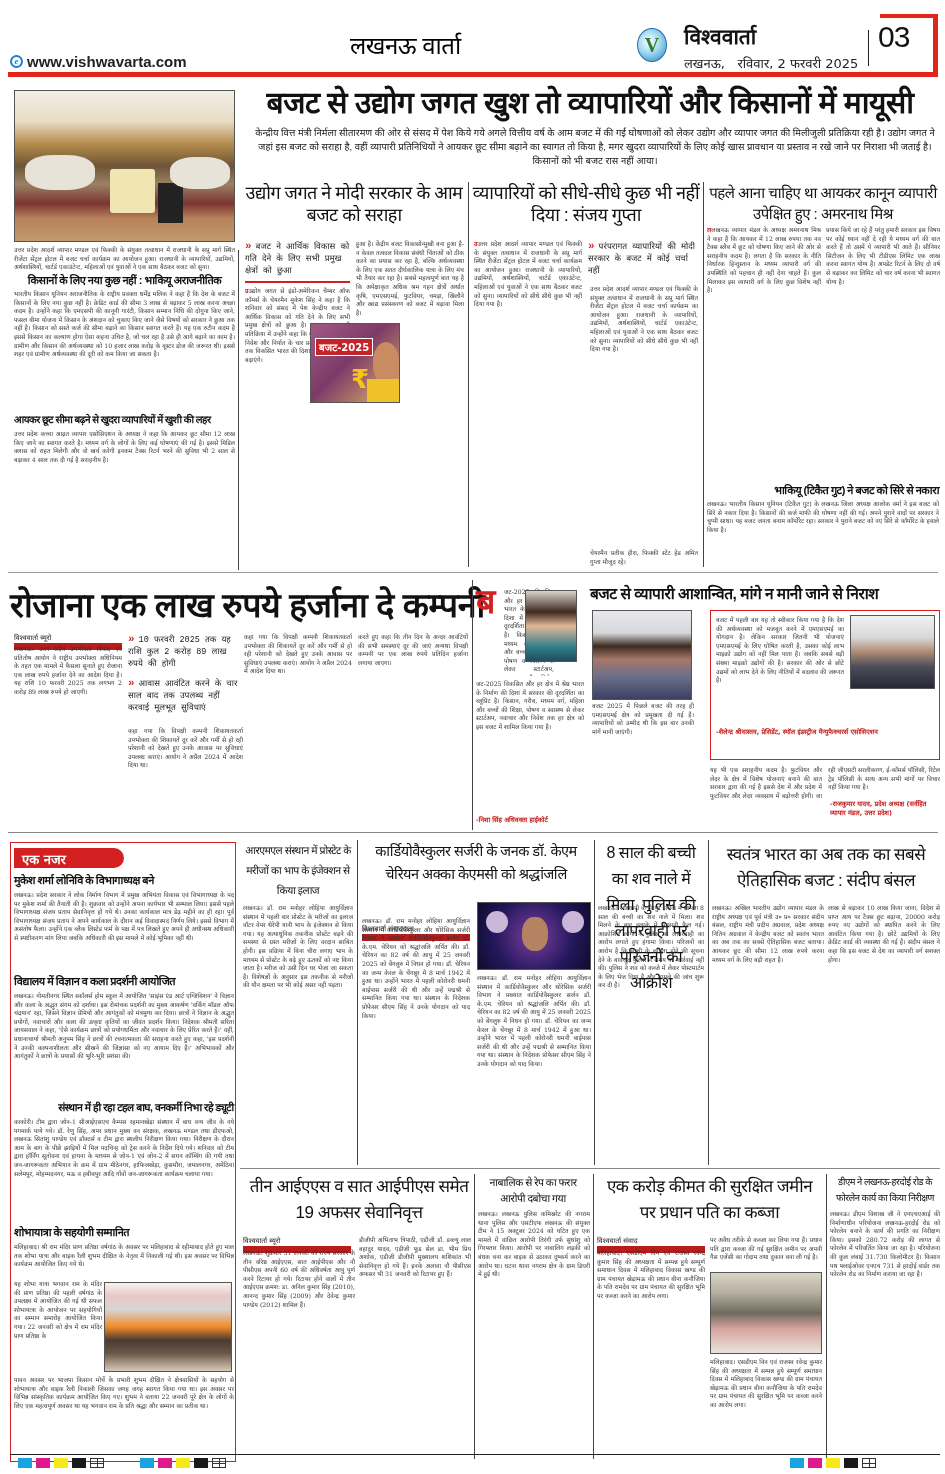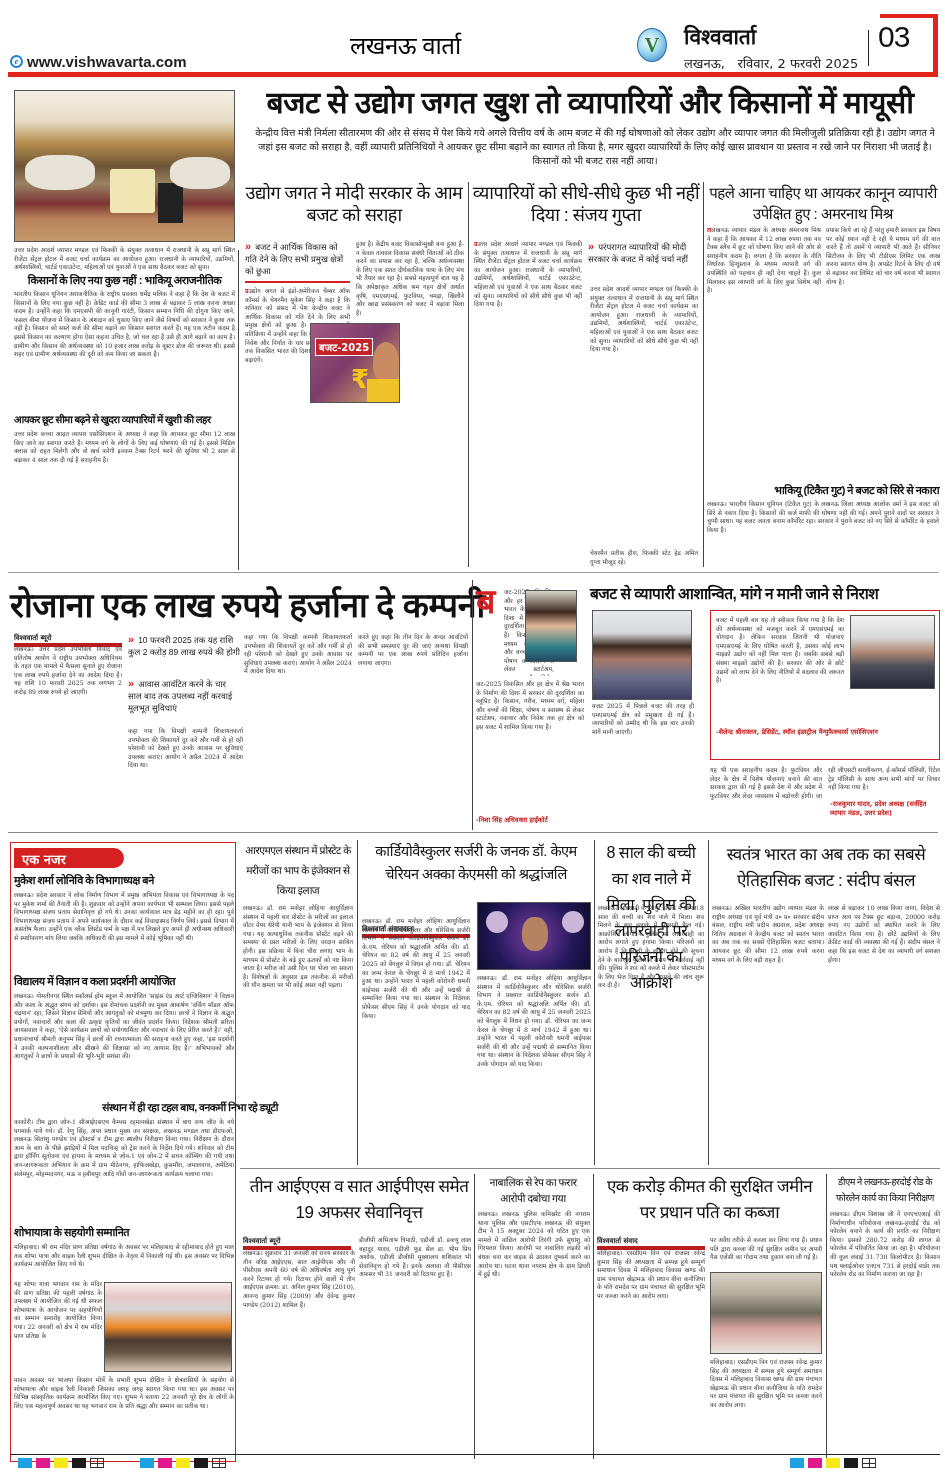--- a/index.html
+++ b/index.html
@@ -3,22 +3,22 @@
 <meta charset="utf-8">
 <style>
 *{box-sizing:border-box;margin:0;padding:0}
 html,body{width:945px;height:1474px;background:#fff;overflow:hidden}
 body{font-family:"DejaVu Sans","Liberation Sans",sans-serif;color:#1a1a1a;position:relative}
 .abs{position:absolute}
 .body-text{font-size:6.2px;line-height:8.6px;color:#333;text-align:justify;overflow:hidden;font-family:"DejaVu Serif",serif}
 .hl{font-family:"Liberation Sans","DejaVu Sans",sans-serif;color:#111;line-height:1.15;text-align:center;letter-spacing:-0.5px}
 .vrule{position:absolute;width:1px;background:#444}
 .hrule{position:absolute;height:1px;background:#444}
-.byline{font-size:7px;font-weight:bold;color:#222;border-bottom:4px solid #b91c1c;padding-bottom:1px;font-family:"DejaVu Sans",sans-serif}
-.sub{font-size:8.5px;line-height:12px;color:#222;font-family:Liberation Sans, sans-serif}
+.byline{font-size:7px;font-weight:normal;color:#222;border-bottom:7px solid #b91c1c;padding-bottom:1px;font-family:"DejaVu Sans",sans-serif}
+.sub{font-size:8.5px;line-height:12px;color:#222;font-family:Liberation Mono, monospace}
 .chev{color:#d42020;font-weight:bold;margin-right:4px;font-size:11px}
 .photo{position:absolute;overflow:hidden;border:1px solid #555}
 .dropcap{color:#d42020;font-weight:bold}
 .box-red{position:absolute;border:1.5px solid #d42020}
 .swatch{position:absolute;height:10px;top:1458px}
 </style>
 </head>
 <body>
 
 <div class="abs" style="left:0;top:0;width:945px;height:80px">
@@ -120,21 +120,21 @@
 <div class="abs" style="left:830px;top:800px;width:112px;font-size:6.5px;color:#c41a1a;font-weight:bold;line-height:9px">-राजकुमार यादव, प्रदेश अध्यक्ष (सर्वहित व्यापार मंडल, उत्तर प्रदेश)</div>
 
 <div class="hrule" style="left:8px;top:832px;width:930px;background:#888"></div>
 
 <div class="box-red" style="left:10px;top:842px;width:226px;height:620px"></div>
 <div class="abs" style="left:14px;top:848px;width:110px;height:20px;background:#d42020;color:#fff;font-size:13px;font-weight:bold;padding:2px 8px;border-radius:0 10px 10px 0">एक नजर</div>
 <div class="abs hl" style="left:14px;top:874px;width:220px;font-size:11px;font-weight:bold;text-align:left;white-space:nowrap">मुकेश शर्मा लोनिवि के विभागाध्यक्ष बने</div>
 <div class="abs body-text" style="left:14px;top:891px;width:220px;height:80px">लखनऊ। प्रदेश सरकार ने लोक निर्माण विभाग में प्रमुख अभियंता विकास एवं विभागाध्यक्ष के पद पर मुकेश शर्मा की तैनाती की है। शुक्रवार को उन्होंने अपना कार्यभार भी सम्भाल लिया। इससे पहले विभागाध्यक्ष संजय प्रताप सेवानिवृत्त हो गये थे। उनका कार्यकाल मात्र डेढ़ महीने का ही रहा। पूर्व विभागाध्यक्ष संजय प्रताप ने अपने कार्यकाल के दौरान कई विवादास्पद निर्णय लिये। इससे विभाग में असंतोष फैला। उन्होंने एक ब्लैक लिस्टेड फर्म के पक्ष में पत्र लिखते हुए अपने ही अधीनस्थ अधिकारी से स्पष्टीकरण मांग लिया जबकि अधिकारी की इस मामले में कोई भूमिका नहीं थी।</div>
 <div class="abs hl" style="left:14px;top:975px;width:220px;font-size:11px;font-weight:bold;text-align:left;white-space:nowrap">विद्यालय में विज्ञान व कला प्रदर्शनी आयोजित</div>
 <div class="abs body-text" style="left:14px;top:992px;width:220px;height:108px">लखनऊ। गोमतीनगर स्थित स्कॉलर्स होम स्कूल में आयोजित 'साइंस एंड आर्ट एग्जिबिशन' ने विज्ञान और कला के अद्भुत संगम को दर्शाया। इस रोमांचक प्रदर्शनी का मुख्य आकर्षण 'वर्किंग मॉडल ऑफ चंद्रयान' रहा, जिसने विज्ञान प्रेमियों और आगंतुकों को मंत्रमुग्ध कर दिया। छात्रों ने विज्ञान के अद्भुत प्रयोगों, नवाचारों और कला की उत्कृष्ट कृतियों का जीवंत प्रदर्शन किया। निदेशक श्रीमती सरिता जायसवाल ने कहा, 'ऐसे कार्यक्रम छात्रों को प्रयोगधर्मिता और नवाचार के लिए प्रेरित करते हैं।' वहीं, प्रधानाचार्या श्रीमती अनुपम सिंह ने छात्रों की रचनात्मकता की सराहना करते हुए कहा, 'इस प्रदर्शनी ने उनकी कल्पनाशीलता और सीखने की जिज्ञासा को नए आयाम दिए हैं।' अभिभावकों और आगंतुकों ने छात्रों के प्रयासों की भूरि-भूरि प्रशंसा की।</div>
-<div class="abs hl" style="left:14px;top:1101px;width:264px;font-size:10.5px;font-weight:bold;text-align:right;white-space:nowrap">संस्थान में ही रहा टहल बाघ, वनकर्मी निभा रहे ड्यूटी</div>
+<div class="abs hl" style="left:14px;top:1101px;width:264px;font-size:10.5px;font-weight:bold;text-align:center;white-space:nowrap">संस्थान में ही रहा टहल बाघ, वनकर्मी निभा रहे ड्यूटी</div>
 <div class="abs body-text" style="left:14px;top:1118px;width:220px;height:108px">काकोरी। टीम द्वारा जोन-1 सीआईएसएच कैम्पस रहमानखेड़ा संस्थान में बाघ वन्य जीव के नये पगमार्क पाये गये। डॉ. रेणु सिंह, अपर प्रधान मुख्य वन संरक्षक, लखनऊ मण्डल तथा डीएफओ, लखनऊ सितांशु पाण्डेय एवं डॉक्टर्स व टीम द्वारा स्थलीय निरीक्षण किया गया। निरीक्षण के दौरान आम के बाग के पीछे झाड़ियों में मिल पदचिन्ह को ट्रेस करने के निर्देश दिये गये। शनिवार को टीम द्वारा हॉर्निंग सूतोवना एवं हायना के माध्यम से जोन-1 एवं जोन-2 में सघन कॉम्बिंग की गयी तथा जन-जागरूकता अभियान के क्रम में ग्राम मीठेनगर, हाफिजखेड़ा, कुसमौरा, जमालनगर, अमेठिया सलेमपुर, मोहम्मदनगर, मऊ व हबीबपुर आदि गाँवों जन-जागरूकता कार्यक्रम चलाया गया।</div>
 <div class="abs hl" style="left:14px;top:1226px;width:220px;font-size:11px;font-weight:bold;text-align:left;white-space:nowrap">शोभायात्रा के सहयोगी सम्मानित</div>
 <div class="abs body-text" style="left:14px;top:1243px;width:220px;height:26px">मलिहाबाद। श्री राम मंदिर प्राण प्रतिष्ठा वर्षगांठ के अवसर पर मलिहाबाद से रहीमाबाद होते हुए माल तक शोभा यात्रा और बाइक रैली शुभम दीक्षित के नेतृत्व में निकाली गई थी। इस अवसर पर विभिन्न कार्यक्रम आयोजित किए गये थे।</div>
 <div class="abs body-text" style="left:14px;top:1280px;width:88px;height:94px">यह शोभा यात्रा भगवान राम के मंदिर की प्राण प्रतिष्ठा की पहली वर्षगांठ के उपलक्ष्य में आयोजित की गई थी सफल शोभायात्रा के आयोजन पर सहयोगियों का सम्मान समारोह आयोजित किया गया। 22 जनवरी को क्षेत्र में राम मंदिर प्राण प्रतिष्ठा के</div>
 <div class="photo" style="left:104px;top:1282px;width:128px;height:90px;background:linear-gradient(180deg,#f6f2ef 0%,#e8c8c8 15%,#d6d6d6 30%,#f08a2a 50%,#4a3a30 65%,#6b5848 80%,#d8cbb8 100%)"></div>
 <div class="abs body-text" style="left:14px;top:1376px;width:220px;height:80px">पावन अवसर पर भाजपा किसान मोर्चे के प्रभारी शुभम दीक्षित ने क्षेत्रवासियों के सहयोग से शोभायात्रा और बाइक रैली निकाली जिसका जगह जगह स्वागत किया गया था। इस अवसर पर विभिन्न सांस्कृतिक कार्यक्रम आयोजित किए गए। शुभम ने बताया 22 जनवरी पूरे क्षेत्र के लोगों के लिए एक महत्वपूर्ण अवसर था यह भगवान राम के प्रति श्रद्धा और सम्मान का प्रतीक था।</div>
 
 <div class="abs hl" style="left:243px;top:840px;width:110px;font-size:10.5px;line-height:20px">आरएमएल संस्थान में प्रोस्टेट के मरीजों का भाप के इंजेक्शन से किया इलाज</div>
 <div class="abs body-text" style="left:243px;top:904px;width:110px;height:262px">लखनऊ। डॉ. राम मनोहर लोहिया आयुर्विज्ञान संस्थान में पहली बार प्रोस्टेट के मरीजों का इलाज वॉटर वेपर थेरेपी यानी भाप के इंजेक्शन से किया गया। यह अत्याधुनिक तकनीक प्रोस्टेट बढ़ने की समस्या से ग्रस्त मरीजों के लिए वरदान साबित होगी। इस प्रक्रिया में बिना चीरा लगाए भाप के माध्यम से प्रोस्टेट के बढ़े हुए ऊतकों को नष्ट किया जाता है। मरीज को उसी दिन घर भेजा जा सकता है। विशेषज्ञों के अनुसार इस तकनीक से मरीजों की यौन क्षमता पर भी कोई असर नहीं पड़ता।</div>
 

